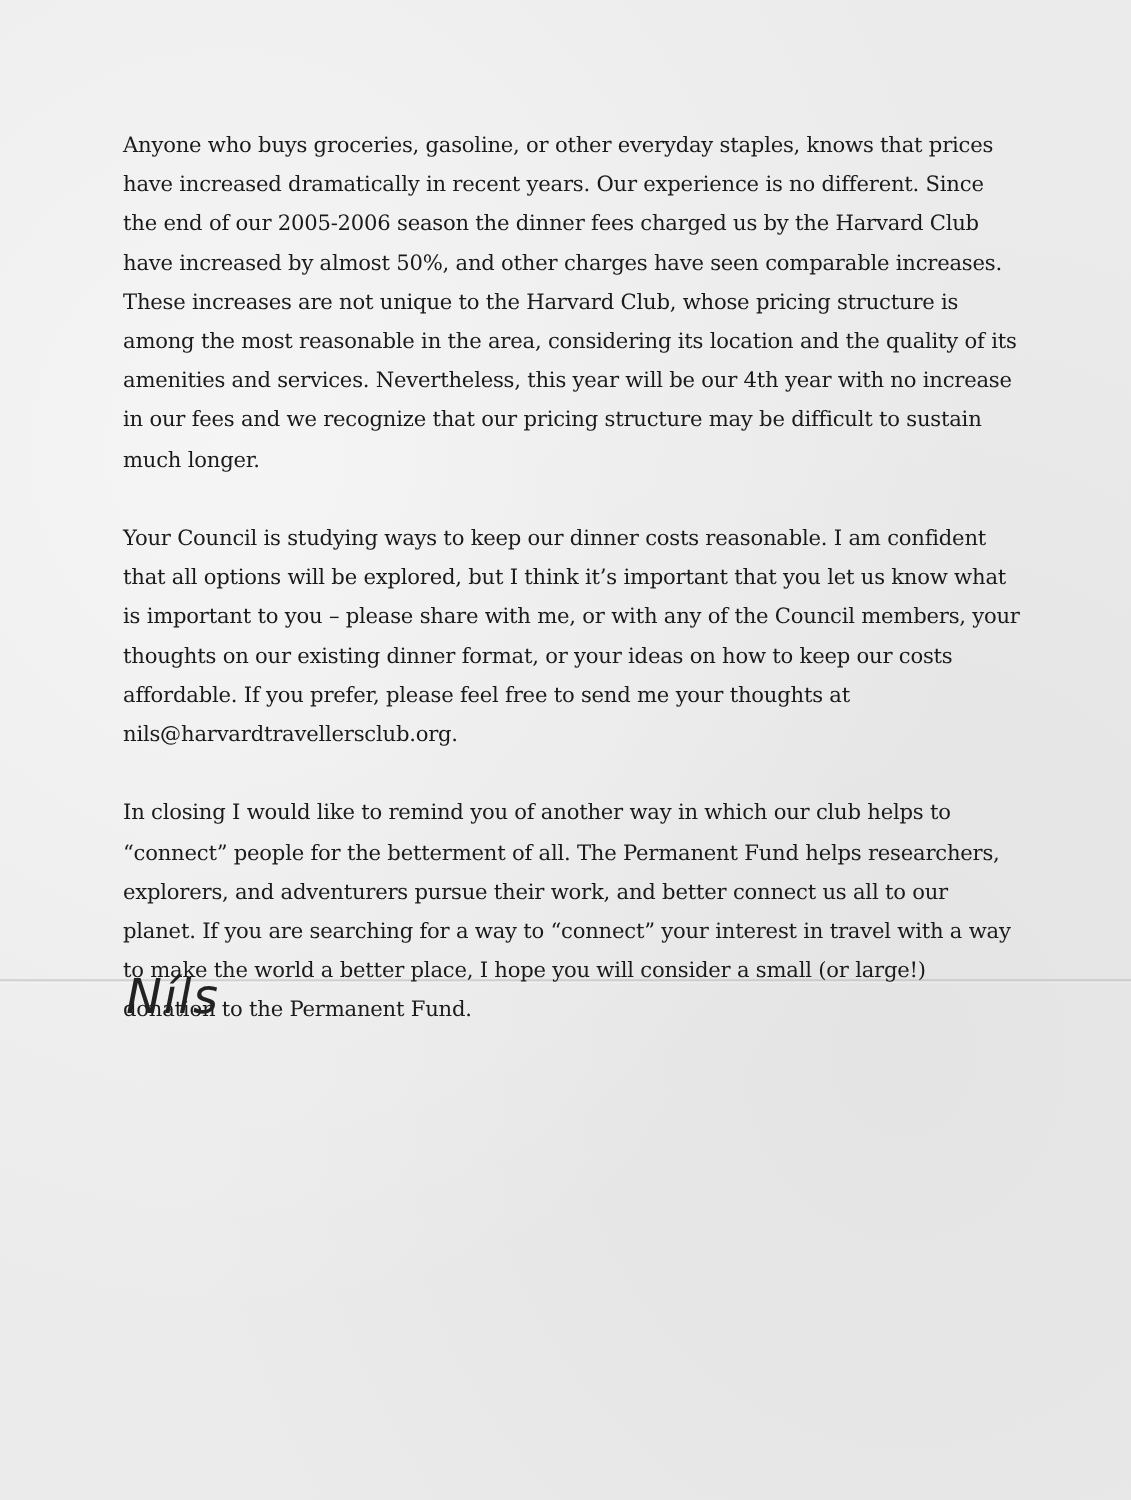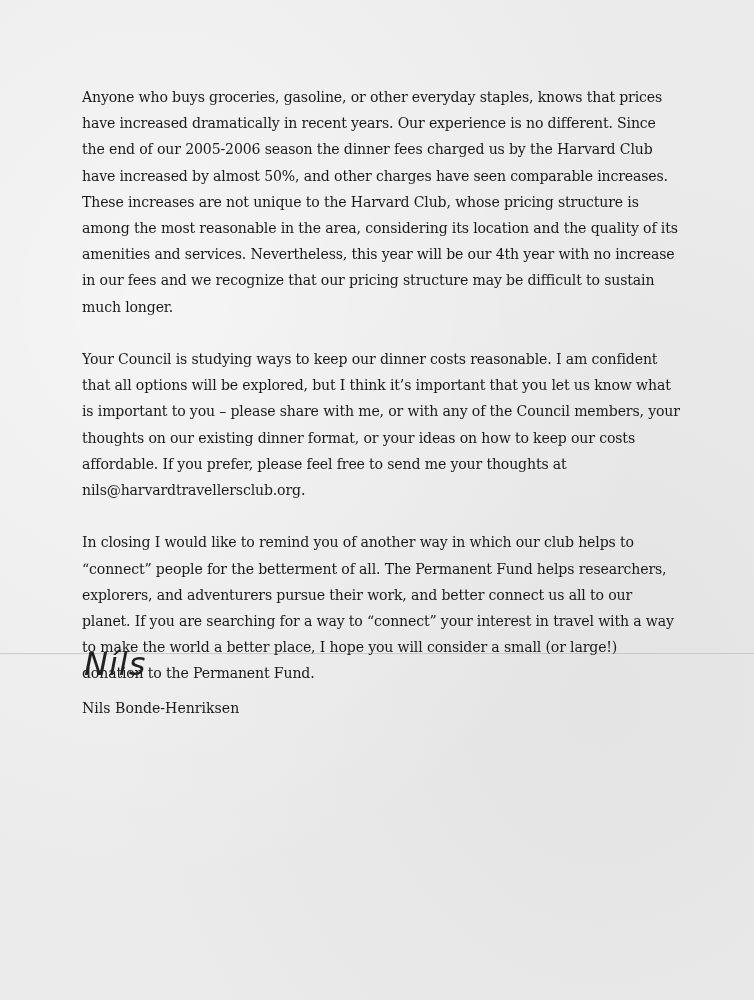--- a/index.html
+++ b/index.html
@@ -42,15 +42,14 @@
 
   <div class="body-text">
     <p>Anyone who buys groceries, gasoline, or other everyday staples, knows that prices have increased dramatically in recent years. Our experience is no different.  Since the end of our 2005-2006 season the dinner fees charged us by the Harvard Club have increased by almost 50%, and other charges have seen comparable increases. These increases are not unique to the Harvard Club, whose pricing structure is among the most reasonable in the area, considering its location and the quality of its amenities and services. Nevertheless, this year will be our 4th year with no increase in our fees and we recognize that our pricing structure may be difficult to sustain much longer.</p>
     <p>Your Council is studying ways to keep our dinner costs reasonable. I am confident that all options will be explored, but I think it’s important that you let us know what is important to you – please share with me, or with any of the Council members, your thoughts on our existing dinner format, or your ideas on how to keep our costs affordable. If you prefer, please feel free to send me your thoughts at nils@harvardtravellersclub.org.</p>
     <p>In closing I would like to remind you of another way in which our club helps to “connect” people for the betterment of all. The Permanent Fund helps researchers, explorers, and adventurers pursue their work, and better connect us all to our planet. If you are searching for a way to “connect” your interest in travel with a way to make the world a better place, I hope you will consider a small (or large!) donation to the Permanent Fund.</p>
   </div>
 
   <div class="signature">Níls</div>
 
   <div class="signoff">
-    <div>Nils Bonde-Henriksen</div>
   </div>
 </div>
 
 </body></html>

